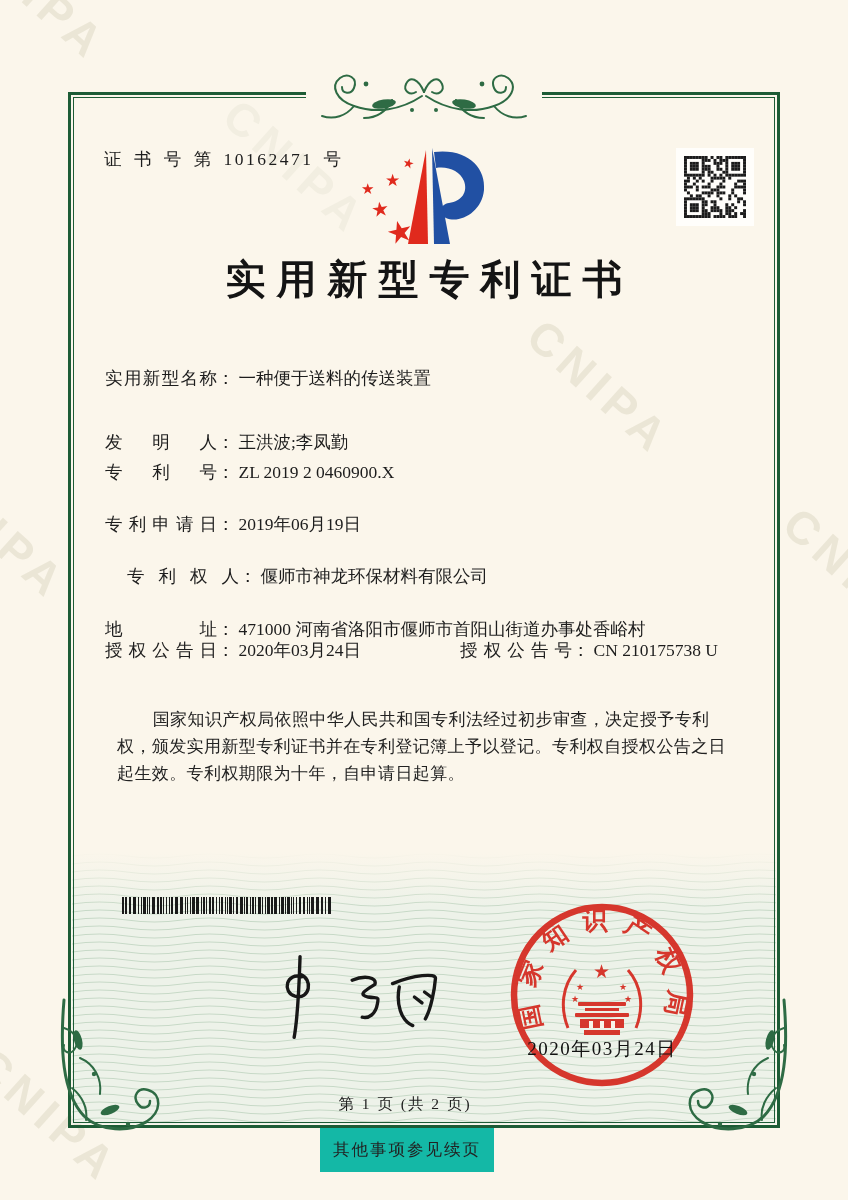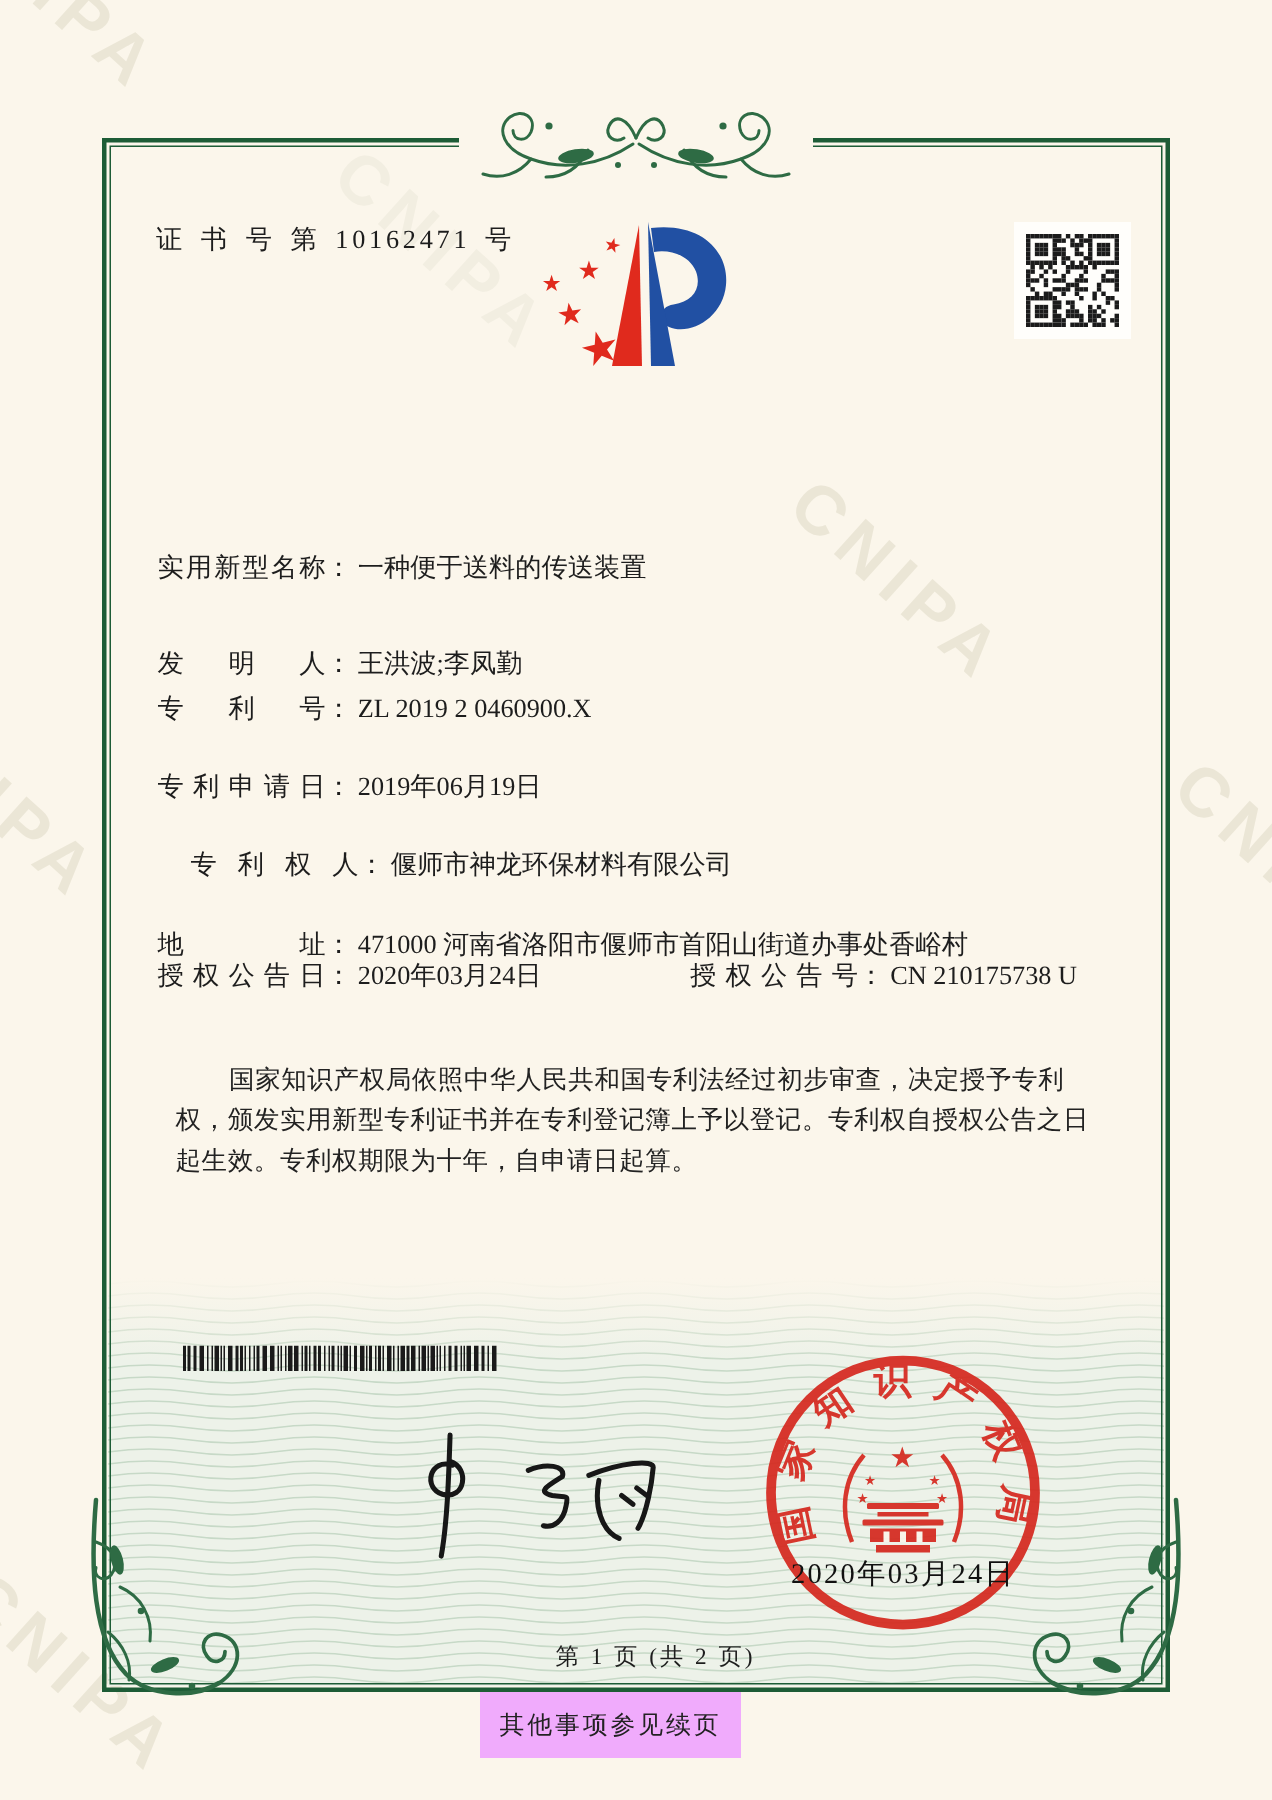--- a/index.html
+++ b/index.html
@@ -59,23 +59,23 @@
     font-size:17px; line-height:27px; letter-spacing:0.4px; color:#222;}
   .body-text p{margin:12px; text-indent:2.1em;}
   .barcode{position:absolute; left:122px; top:897px; z-index:5;}
   .signer{position:absolute; left:113px; top:970px; z-index:5; font-size:18.5px; letter-spacing:5px;}
   .signer div{margin-bottom:14px;}
   .signature{position:absolute; left:258px; top:942px; z-index:6;}
   .seal{position:absolute; left:505px; top:898px; z-index:6;}
   .seal-date{position:absolute; left:512px; top:1036px; width:180px; z-index:7;
     text-align:center; font-size:19px; letter-spacing:1.5px; color:#111;}
   .page-num{position:absolute; left:0; top:1094px; width:810px; z-index:5;
-    text-align:center; font-size:15.5px; letter-spacing:2px;margin-left:32px;}
+    text-align:center; font-size:15.5px; letter-spacing:2px;}
   .cont-note{position:absolute; left:320px; top:1128px; width:174px; height:44px;
-    background:#f0abfc; z-index:5; display:flex; align-items:center; justify-content:center;
+    background:#14b8a6; z-index:5; display:flex; align-items:center; justify-content:center;
     font-size:16.5px; letter-spacing:2px; color:#222;}
 </style>
 </head>
 <body>
 
 <div class="page">
 
   <div class="wm wm1">CNIPA</div>
   <div class="wm wm6">CNIPA</div>
   <div class="wm wm2">CNIPA</div>
@@ -405,20 +405,21 @@
         <rect x="33" y="60" width="3" height="3" fill="#1b1b1b"></rect>
         <rect x="36" y="60" width="3" height="3" fill="#1b1b1b"></rect>
         <rect x="39" y="60" width="3" height="3" fill="#1b1b1b"></rect>
         <rect x="45" y="60" width="3" height="3" fill="#1b1b1b"></rect>
         <rect x="48" y="60" width="3" height="3" fill="#1b1b1b"></rect>
         <rect x="51" y="60" width="3" height="3" fill="#1b1b1b"></rect>
         <rect x="60" y="60" width="3" height="3" fill="#1b1b1b"></rect>
       </svg>
   </div>
 
+  <h1 class="title">实用新型专利证书</h1>
 
   <div class="fields">
     <div class="frow r0">
       <span class="flabel">实用新型名称</span><span class="fcolon">：</span><span>一种便于送料的传送装置</span>
     </div>
     <div class="frow r1">
       <span class="flabel">发明人</span><span class="fcolon">：</span><span>王洪波;李凤勤</span>
     </div>
     <div class="frow r2">
       <span class="flabel">专利号</span><span class="fcolon">：</span><span>ZL 2019 2 0460900.X</span>

